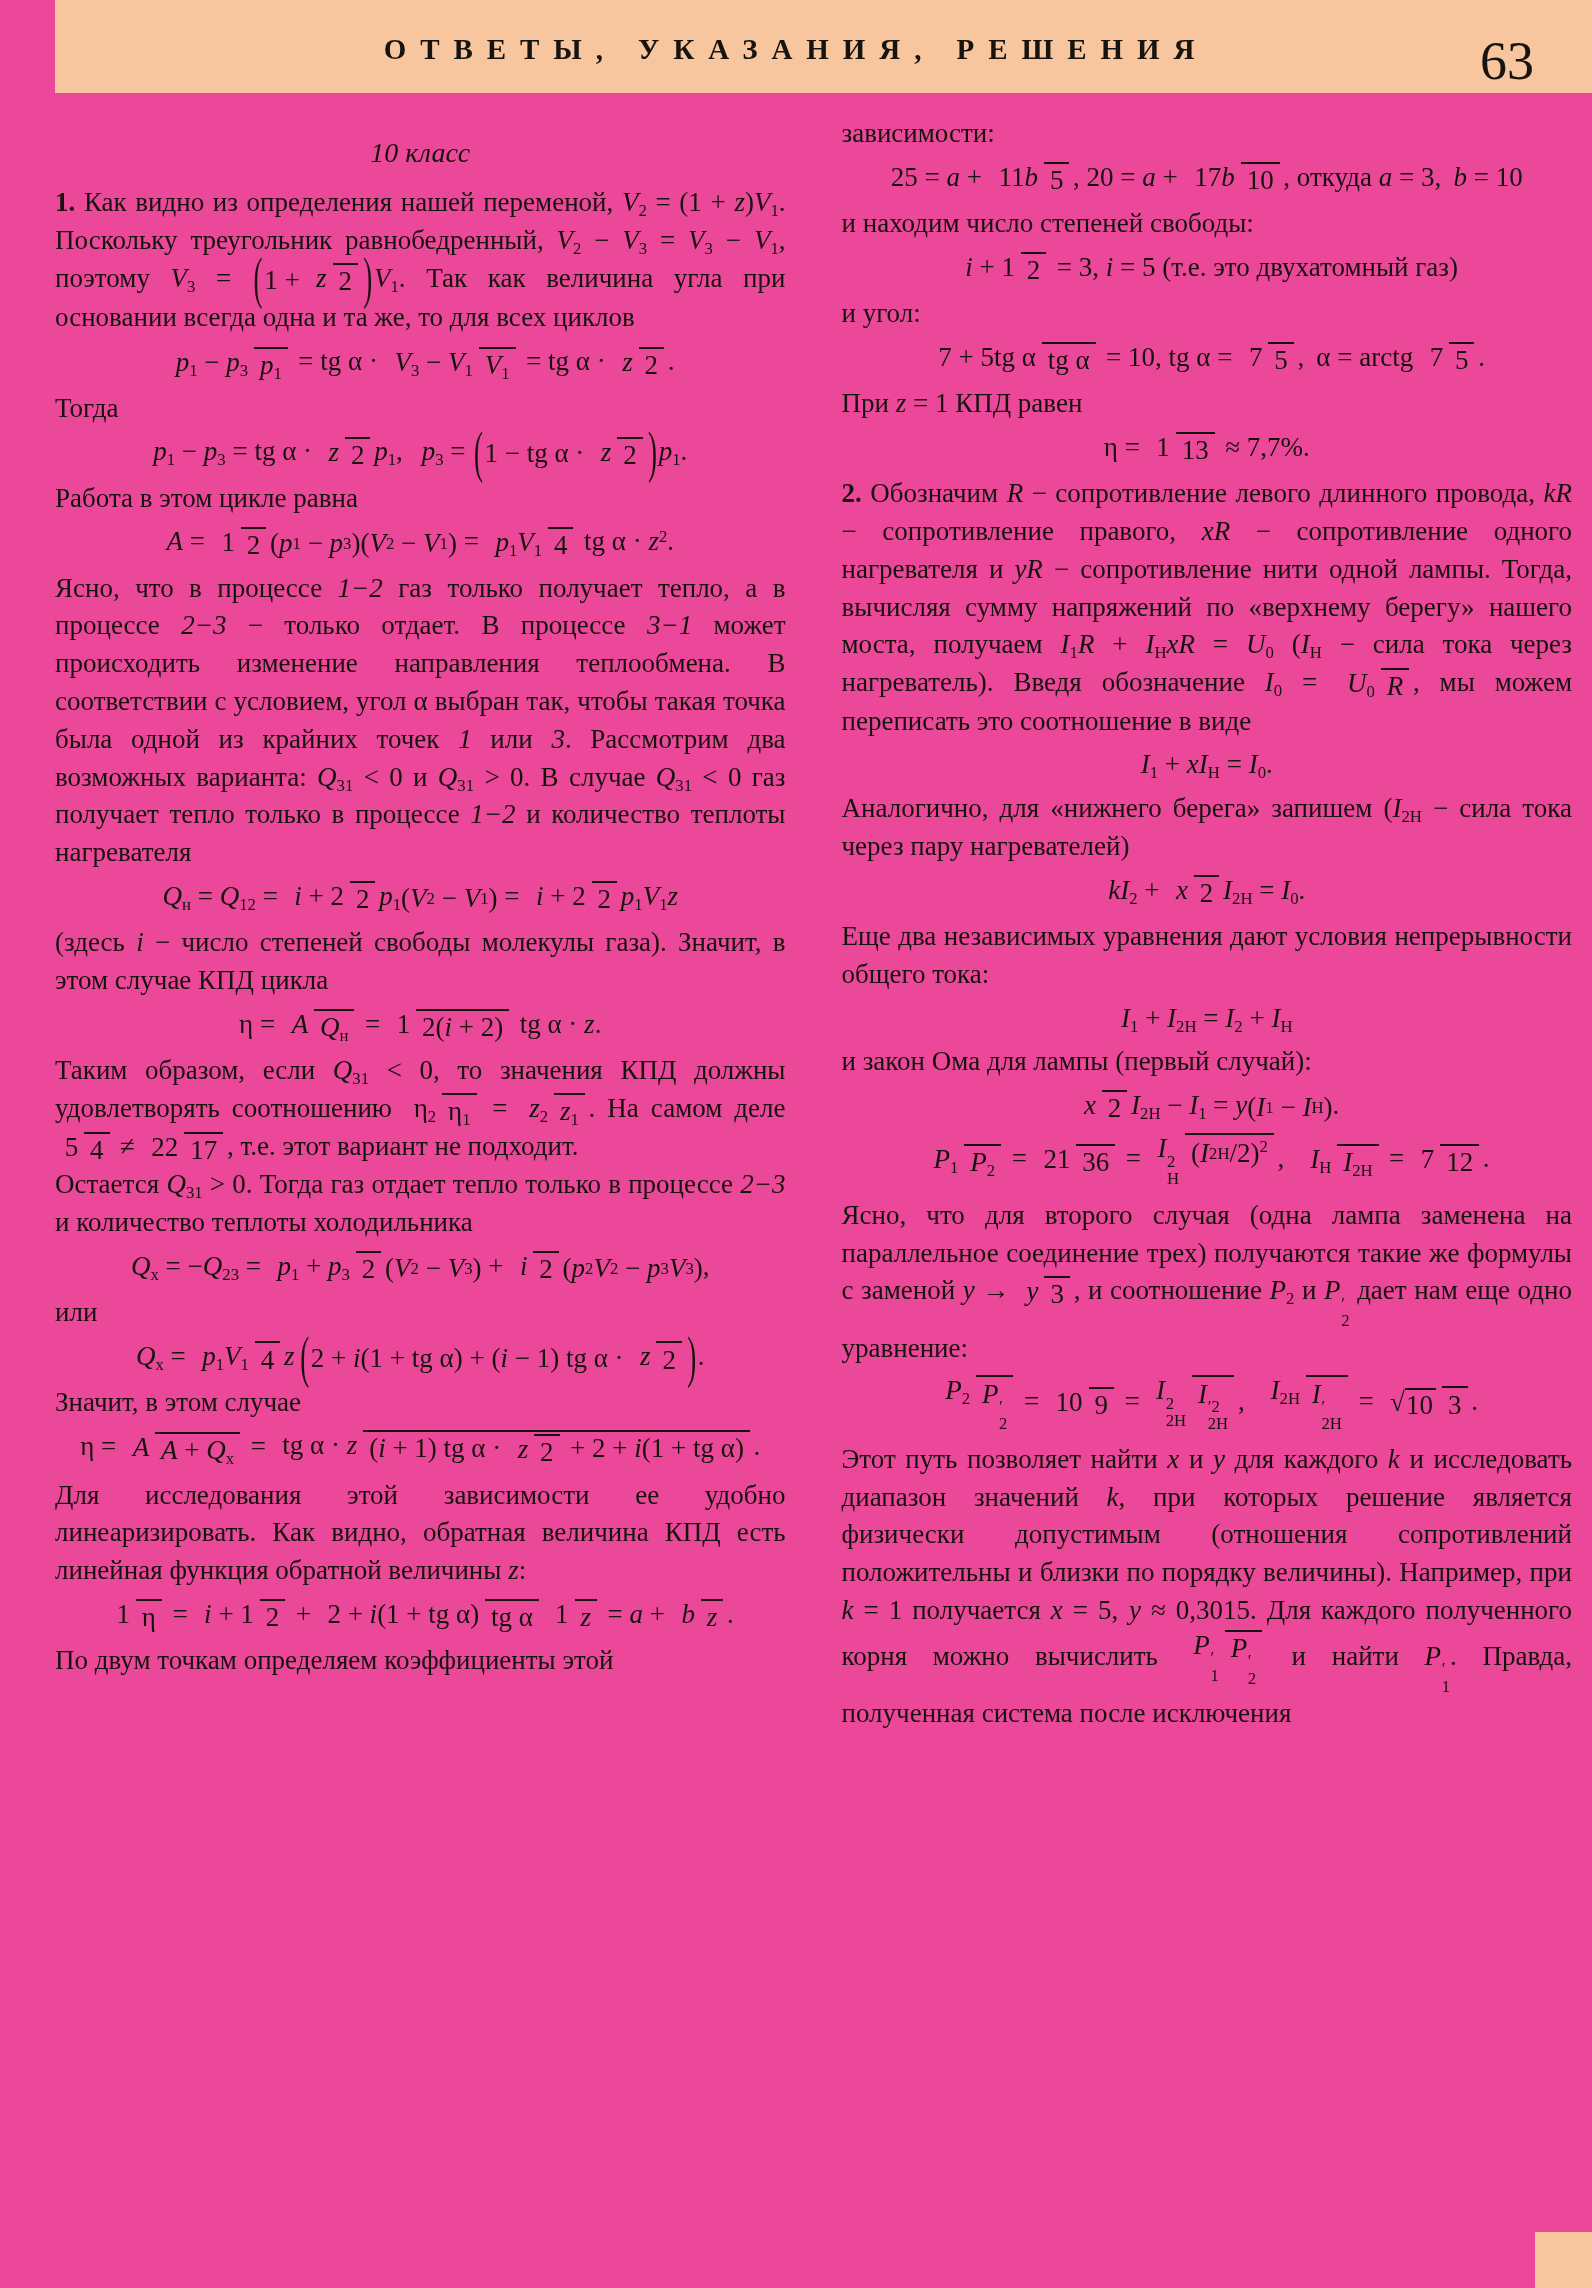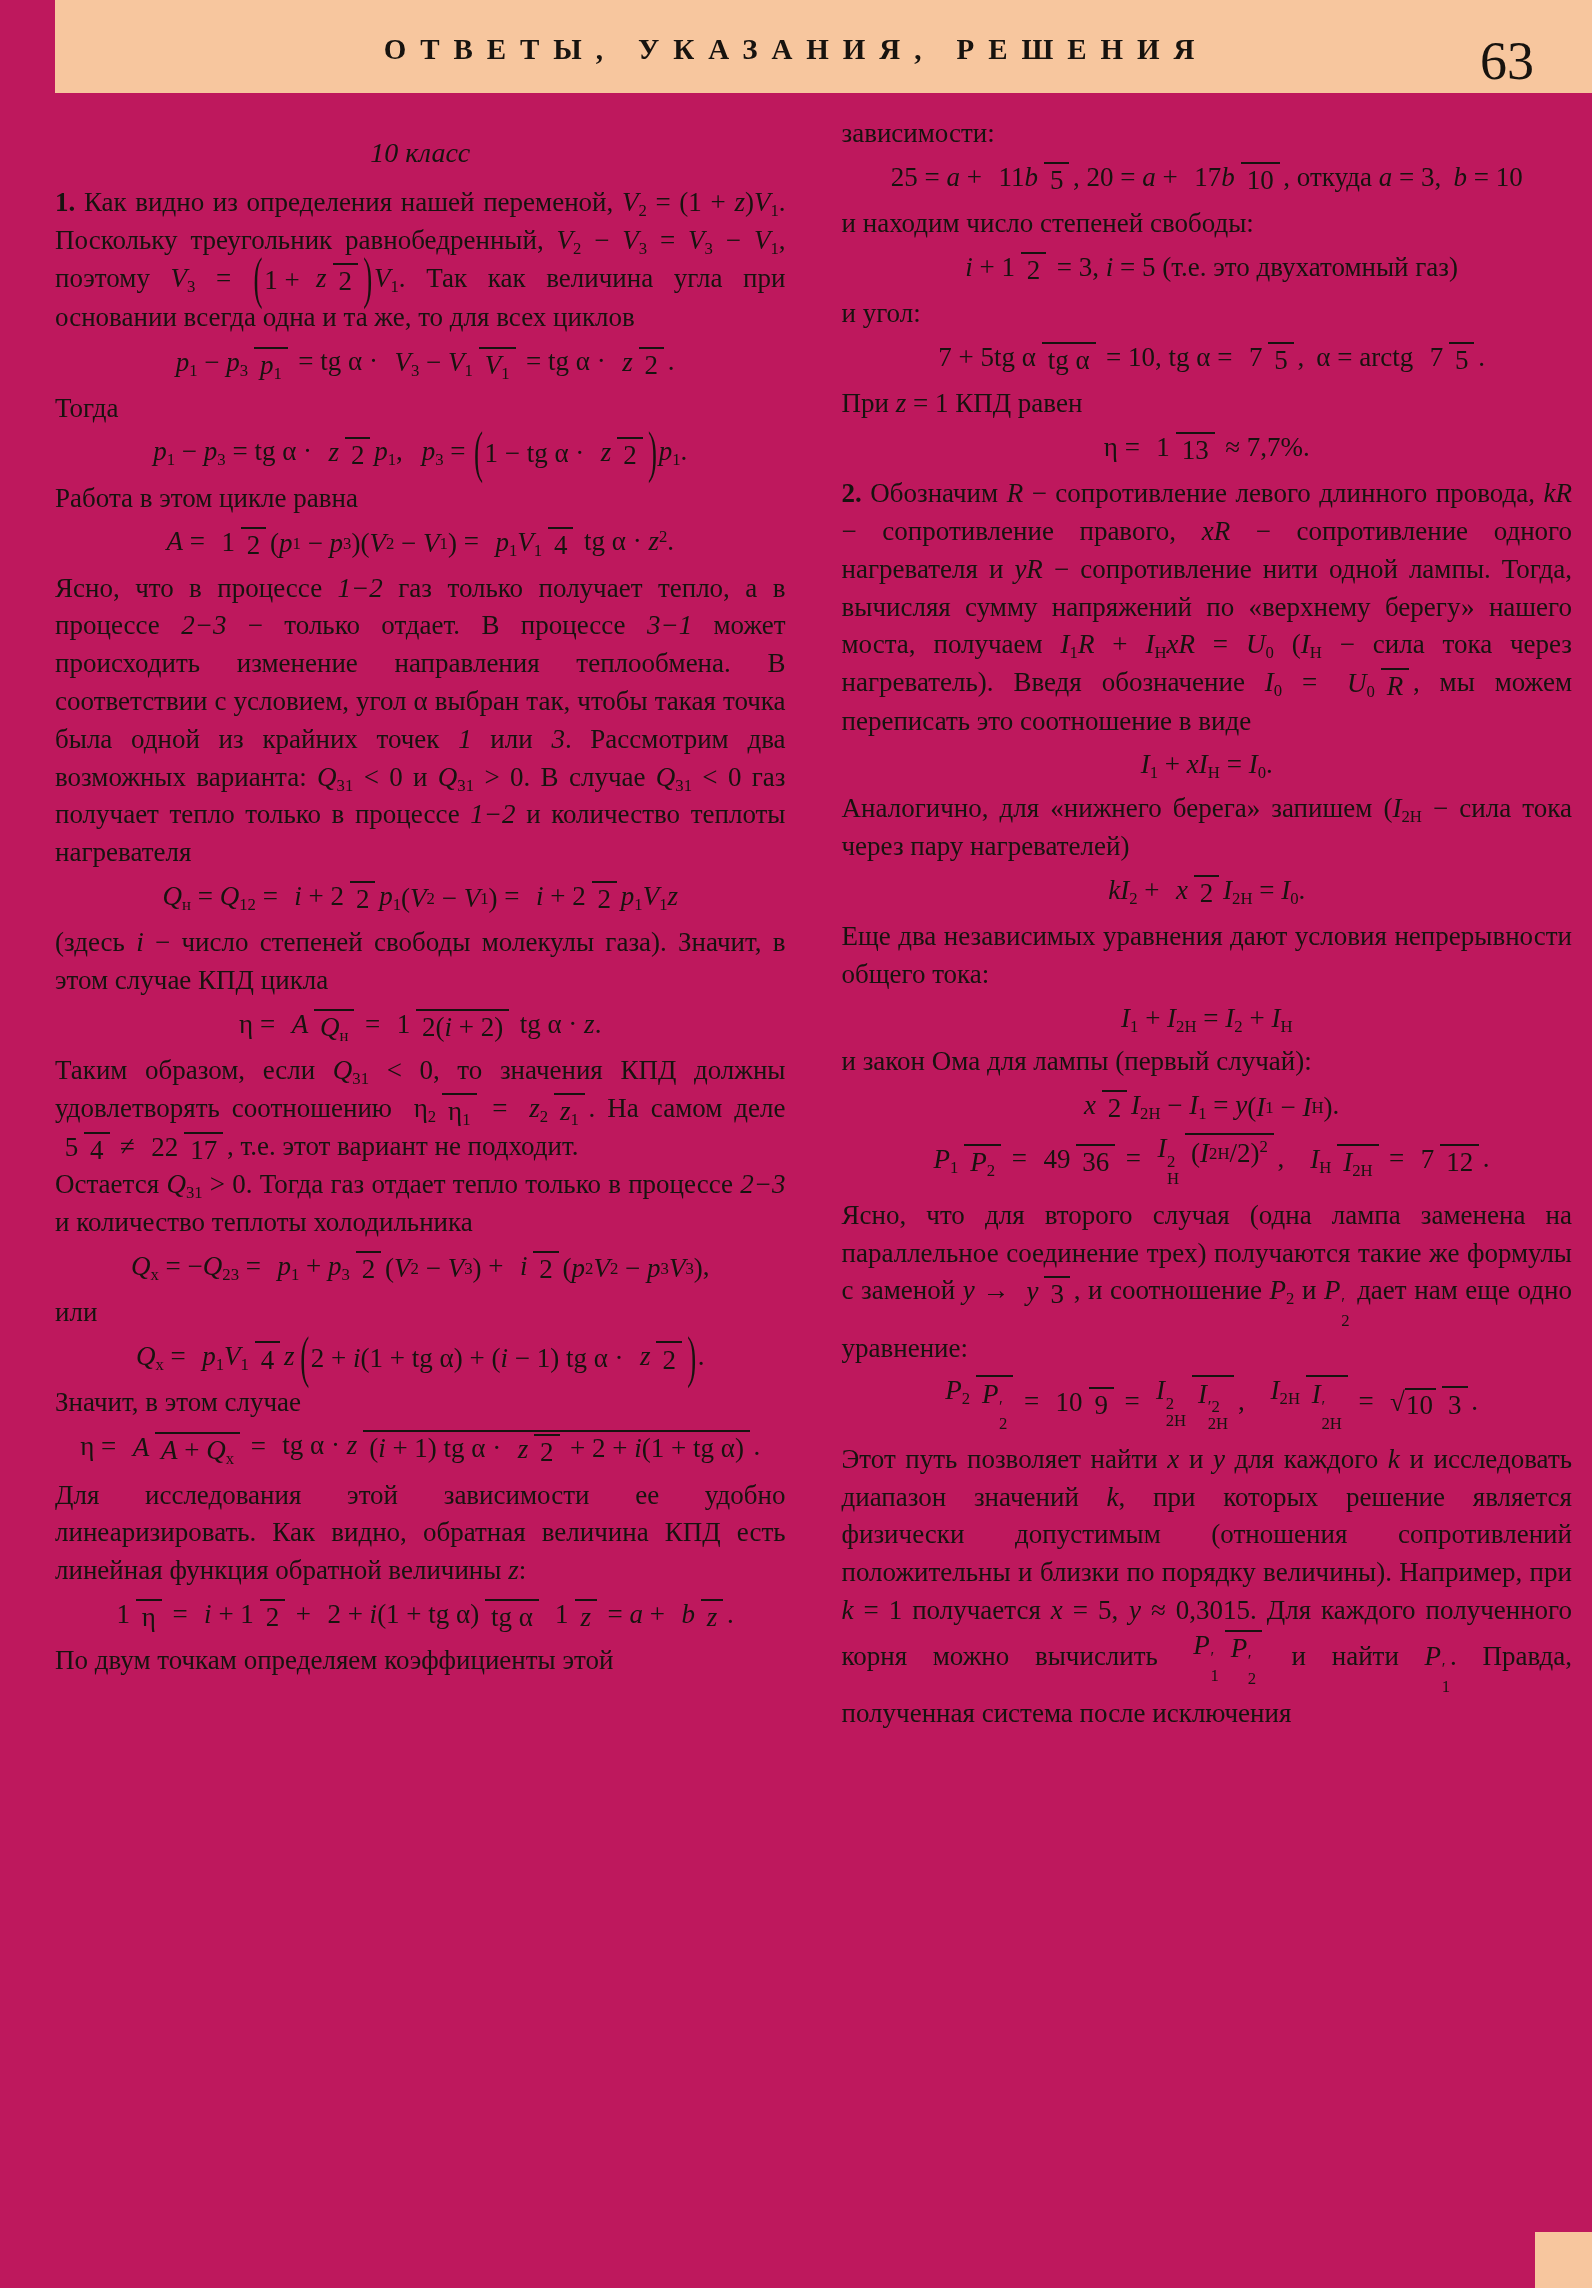--- a/index.html
+++ b/index.html
@@ -1,18 +1,18 @@
 <!DOCTYPE html>
 <html lang="ru"><head>
 <meta charset="utf-8">
 <style>
   html,body{margin:0;padding:0;}
   .page{
     position:relative;width:1592px;height:2289px;overflow:hidden;
-    background:#be185d;color:#17130f;
+    background:#ec4899;color:#17130f;
     font-family:"Liberation Serif","DejaVu Serif",serif;
   }
   .band{position:absolute;left:55px;top:0;width:1537px;height:93px;background:#F7C69E;}
   .band-title{
     position:absolute;top:33px;left:0;width:100%;text-align:center;
     font-size:29px;font-weight:bold;letter-spacing:.48em;color:#17130f;white-space:nowrap;
   }
   .pagenum{position:absolute;top:34px;right:58px;font-size:54px;line-height:1;color:#17130f;}
   .corner{position:absolute;right:0;bottom:0;width:57px;height:57px;background:#F7C69E;}
   .columns{position:absolute;top:115px;left:55px;width:1517px;display:flex;gap:56px;}
@@ -230,21 +230,21 @@
             <span class="den"><span class="rm">2</span></span>
           </span><span class="it">I</span><sub>2Н</sub><span class="rm"> − </span><span class="it">I</span><sub>1</sub><span class="rm"> = </span><span class="it">y</span><span class="pgroup">
             <span class="pr s1">(</span>
             <span class="pbody"><span class="it">I</span><sub>1</sub><span class="rm"> − </span><span class="it">I</span><sub>Н</sub></span>
             <span class="pr s1">)</span>
           </span><span class="rm">.</span></div>
         <div class="formula"><span class="frac">
             <span class="num"><span class="it">P</span><sub>1</sub></span>
             <span class="den"><span class="it">P</span><sub>2</sub></span>
           </span><span class="rm"> = </span><span class="frac">
-            <span class="num"><span class="rm">49</span></span>
+            <span class="num"><span class="rm">21</span></span>
             <span class="den"><span class="rm">36</span></span>
           </span><span class="rm"> = </span><span class="frac">
             <span class="num"><span class="it">I</span><span class="ss">
                 <span class="ssup">2</span>
                 <span class="ssub">Н</span>
               </span></span>
             <span class="den"><span class="pgroup">
                 <span class="pr s1">(</span>
                 <span class="pbody"><span class="it">I</span><sub>2Н</sub><span class="rm">/2</span></span>
                 <span class="pr s1">)</span>

